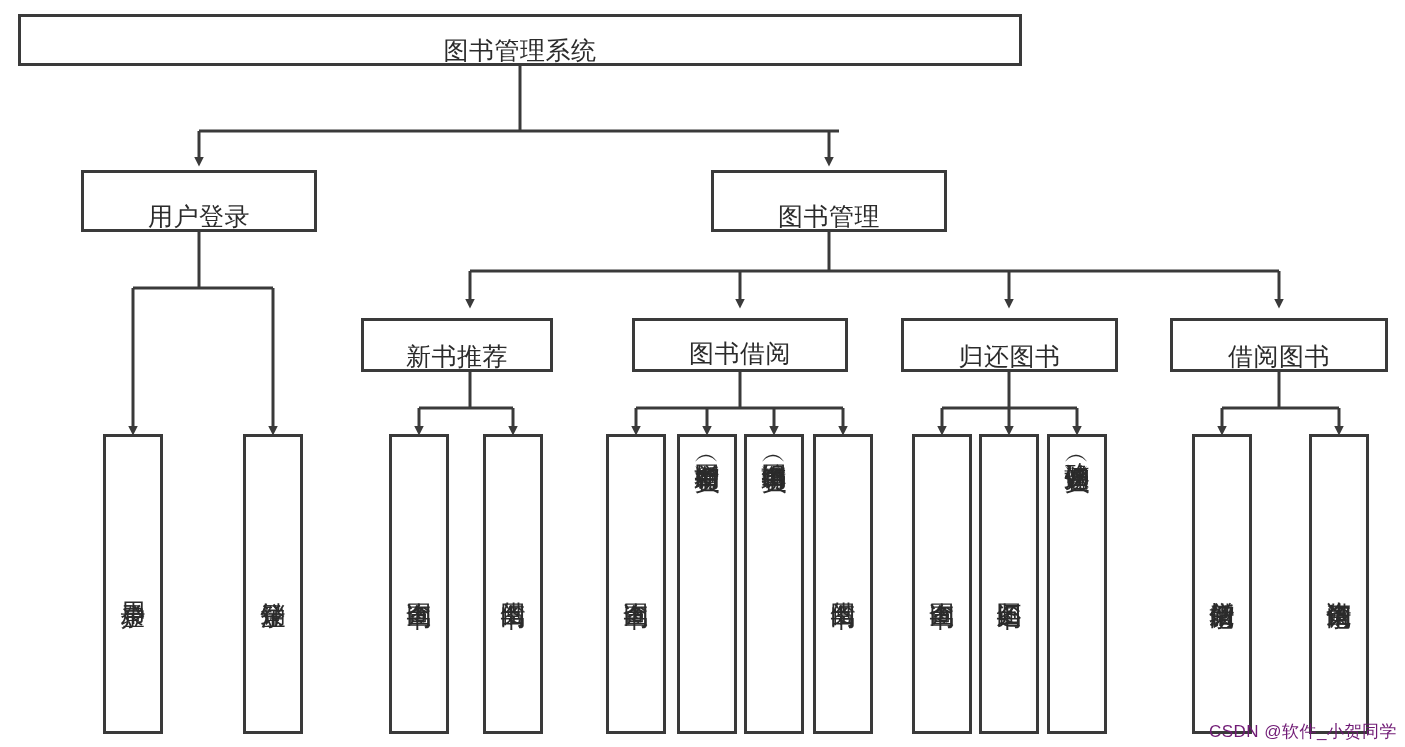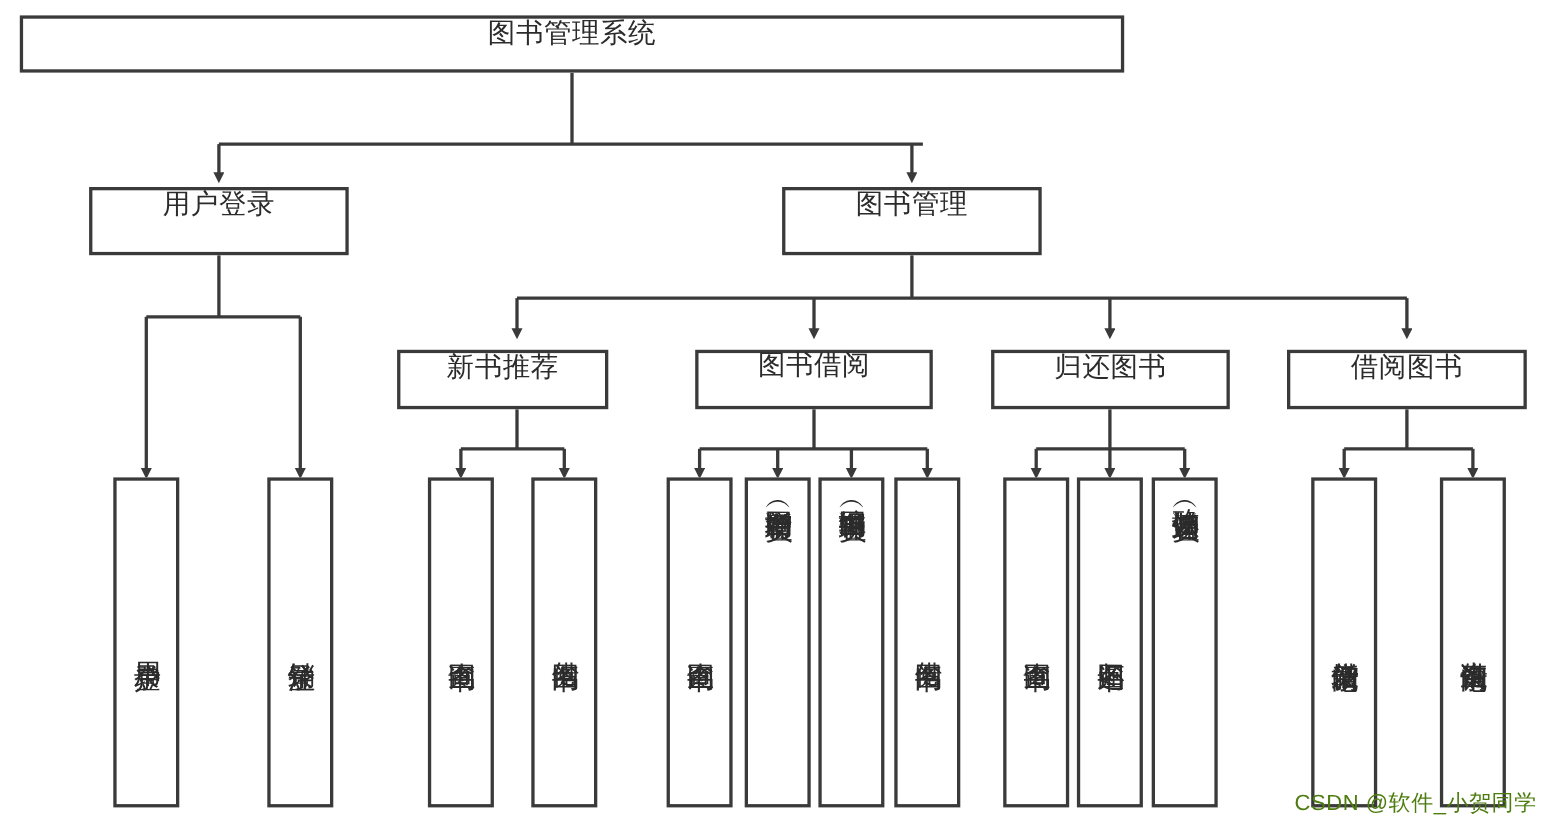--- a/index.html
+++ b/index.html
@@ -24,21 +24,21 @@
     width: 1405px;
     height: 747px;
     pointer-events: none;
   }
   .node {
     position: absolute;
     box-sizing: border-box;
     border: 3px solid #3a3a3a;
     background: #ffffff;
     display: flex;
-    align-items: flex-start;
+    align-items: flex-end;
     justify-content: center;
     color: #2b2b2b;
   }
   .node .label {
     display: block;
     text-align: center;
     line-height: 1.06;
     letter-spacing: 0.5px;
   }
   
@@ -62,22 +62,22 @@
     white-space: nowrap;
   }
   .node.v.mid {
     align-items: center;
     padding-top: 0;
   }
   .watermark {
     position: absolute;
     right: 8px;
     bottom: 4px;
-    font-size: 20px;
-    color: #4d7c0f;
+    font-size: 17px;
+    color: #701a75;
     white-space: nowrap;
     letter-spacing: 0.5px;
   }
 </style>
 </head>
 <body>
 
 <div id="diagram-root">
 
   <svg class="connectors" viewBox="0 0 1405 747">

